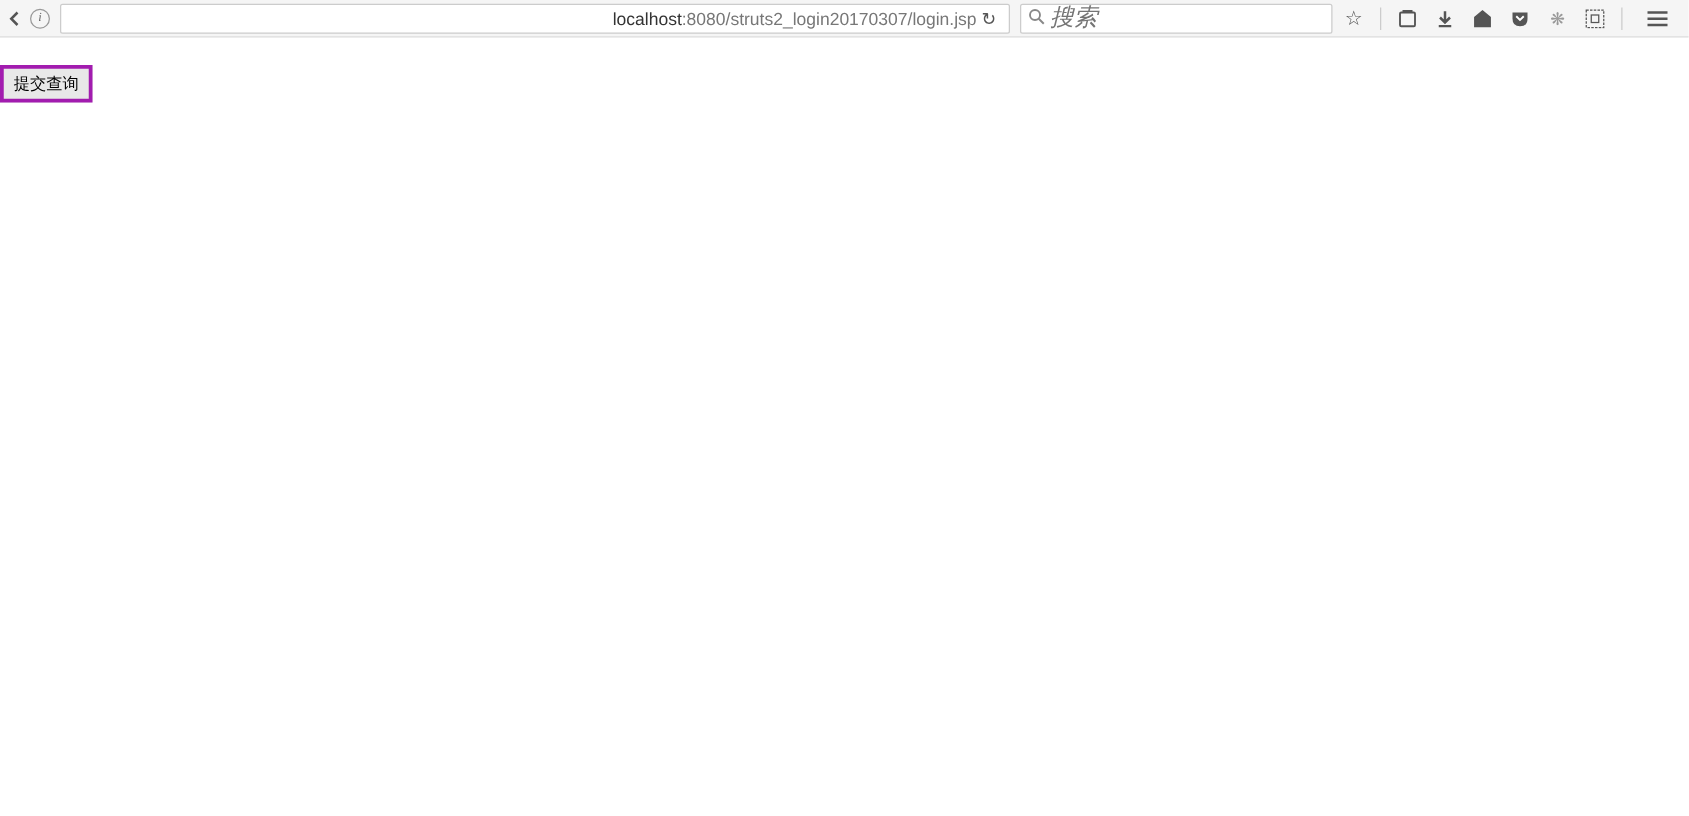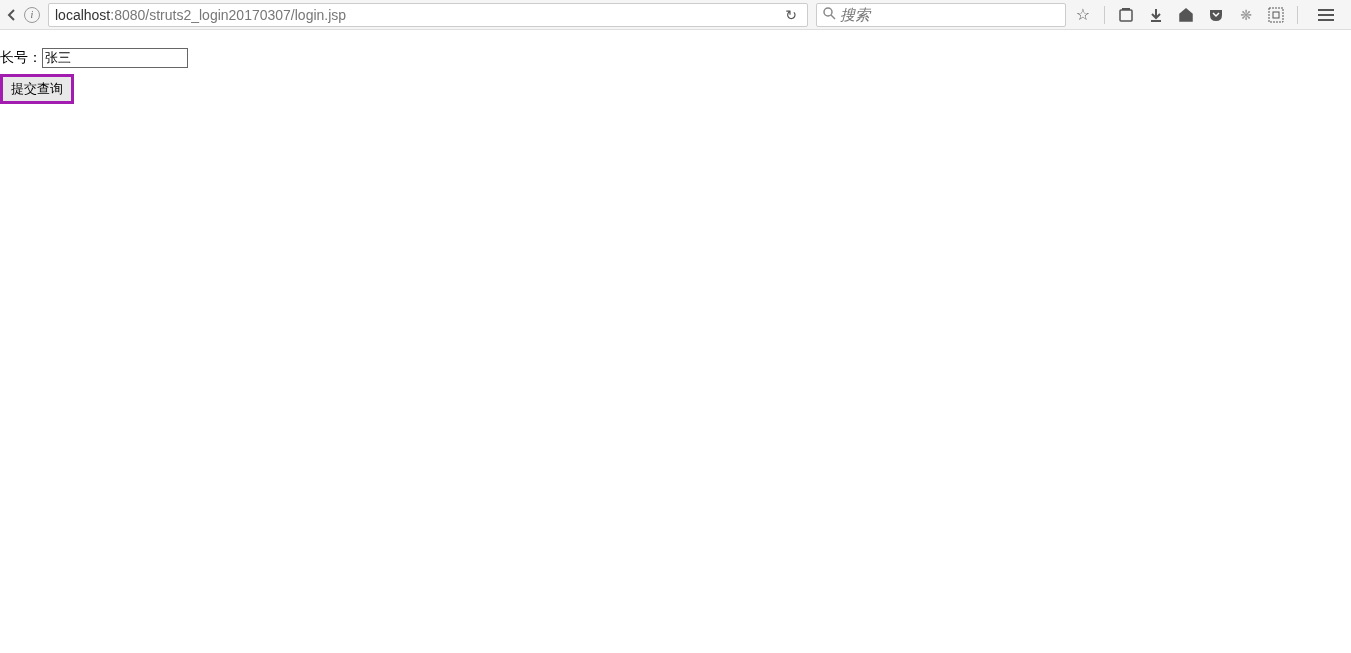--- a/index.html
+++ b/index.html
@@ -54,20 +54,21 @@
       background: #fff;
       border: 1px solid #ccc;
       border-radius: 2px;
       display: flex;
       align-items: center;
       padding: 0 6px;
       font-size: 14px;
       color: #333;
       margin-right: 8px;
       max-width: 760px;
+      text-align: right;
     }
     .url-text {
       flex: 1;
     }
     .url-host {
       color: #333;
     }
     .url-path {
       color: #777;
     }
@@ -90,21 +91,21 @@
     }
     .search-icon {
       color: #888;
       font-size: 13px;
       margin-right: 4px;
     }
     .search-input {
       flex: 1;
       border: none;
       outline: none;
-      font-size: 15px;
+      font-size: 19px;
       color: #6d28d9;
       font-style: italic;
       background: transparent;
     }
     .toolbar-icons {
       display: flex;
       align-items: center;
       gap: 12px;
       padding-right: 4px;
     }
@@ -237,18 +238,14 @@
     <div class="toolbar-sep"></div>
     <div class="toolbar-icon hamburger">
       <span></span>
         <span></span>
         <span></span>
     </div>
   </div>
 </div>
 
 <div class="page-content">
-  <div class="form-row">
-    <span class="form-label">长号：</span>
-    <input type="text" class="form-input" value="张三" style="">
-  </div>
   <button class="submit-btn">提交查询</button>
 </div>
 
 </body></html>

